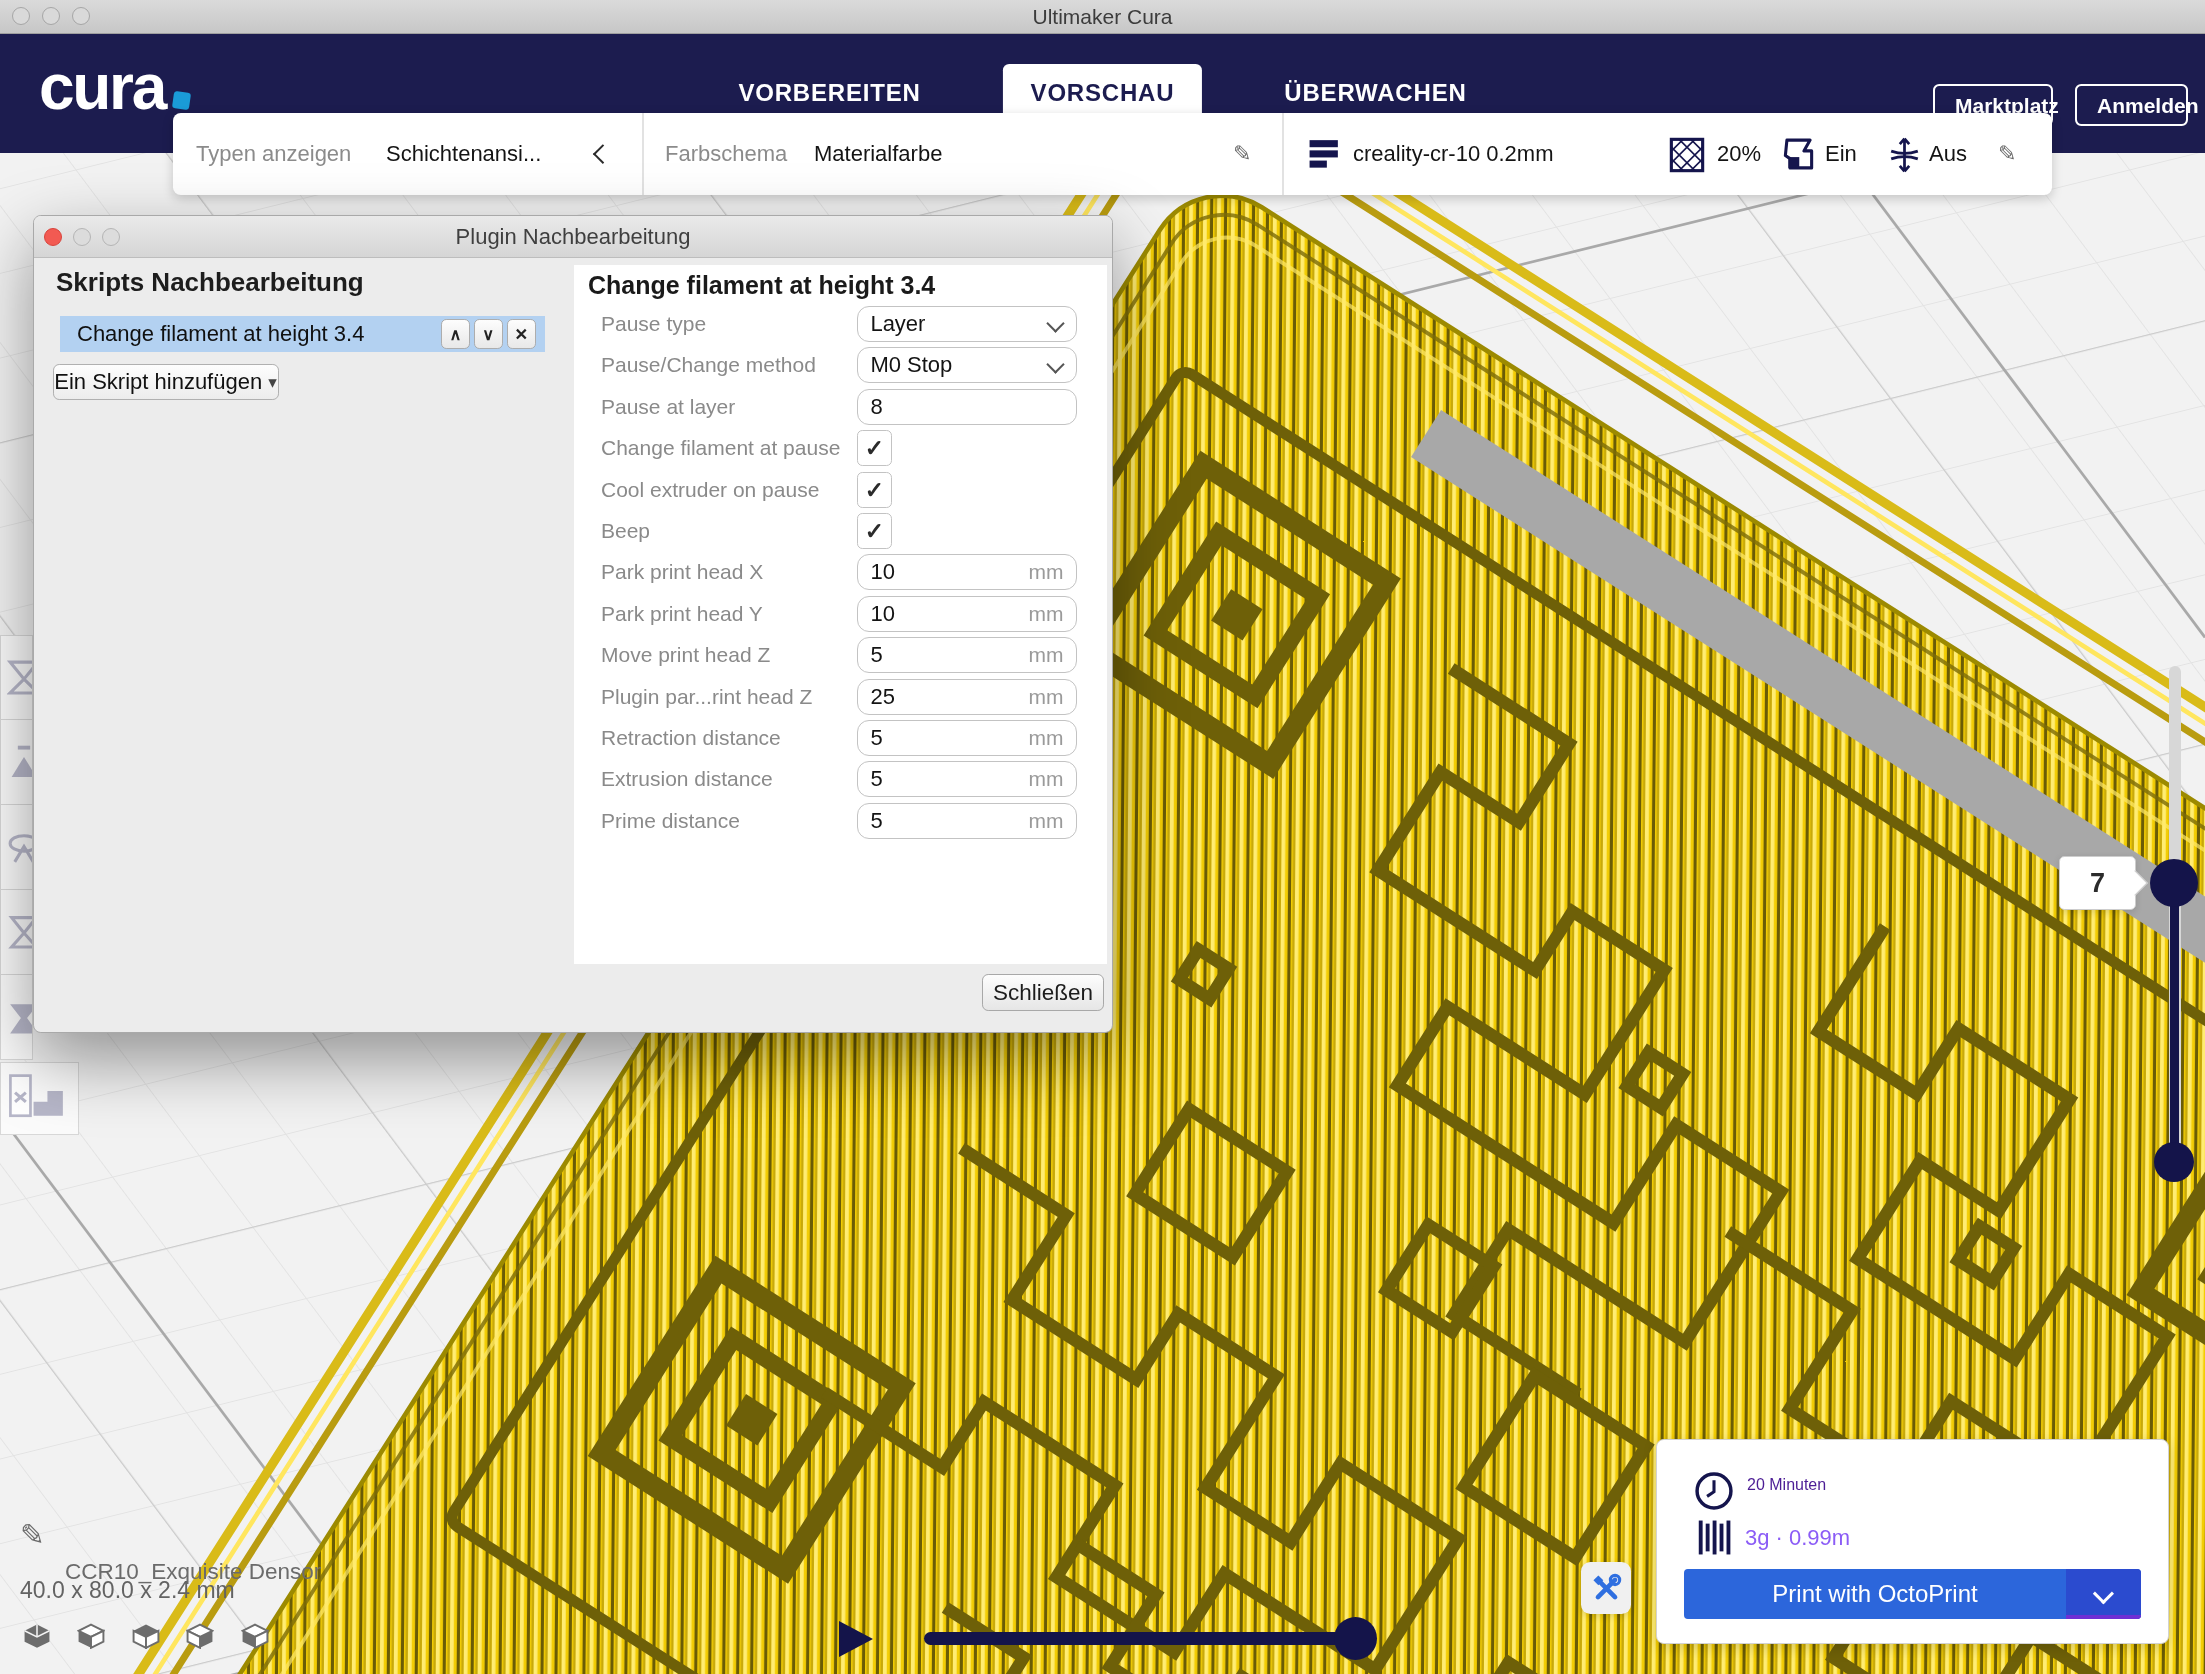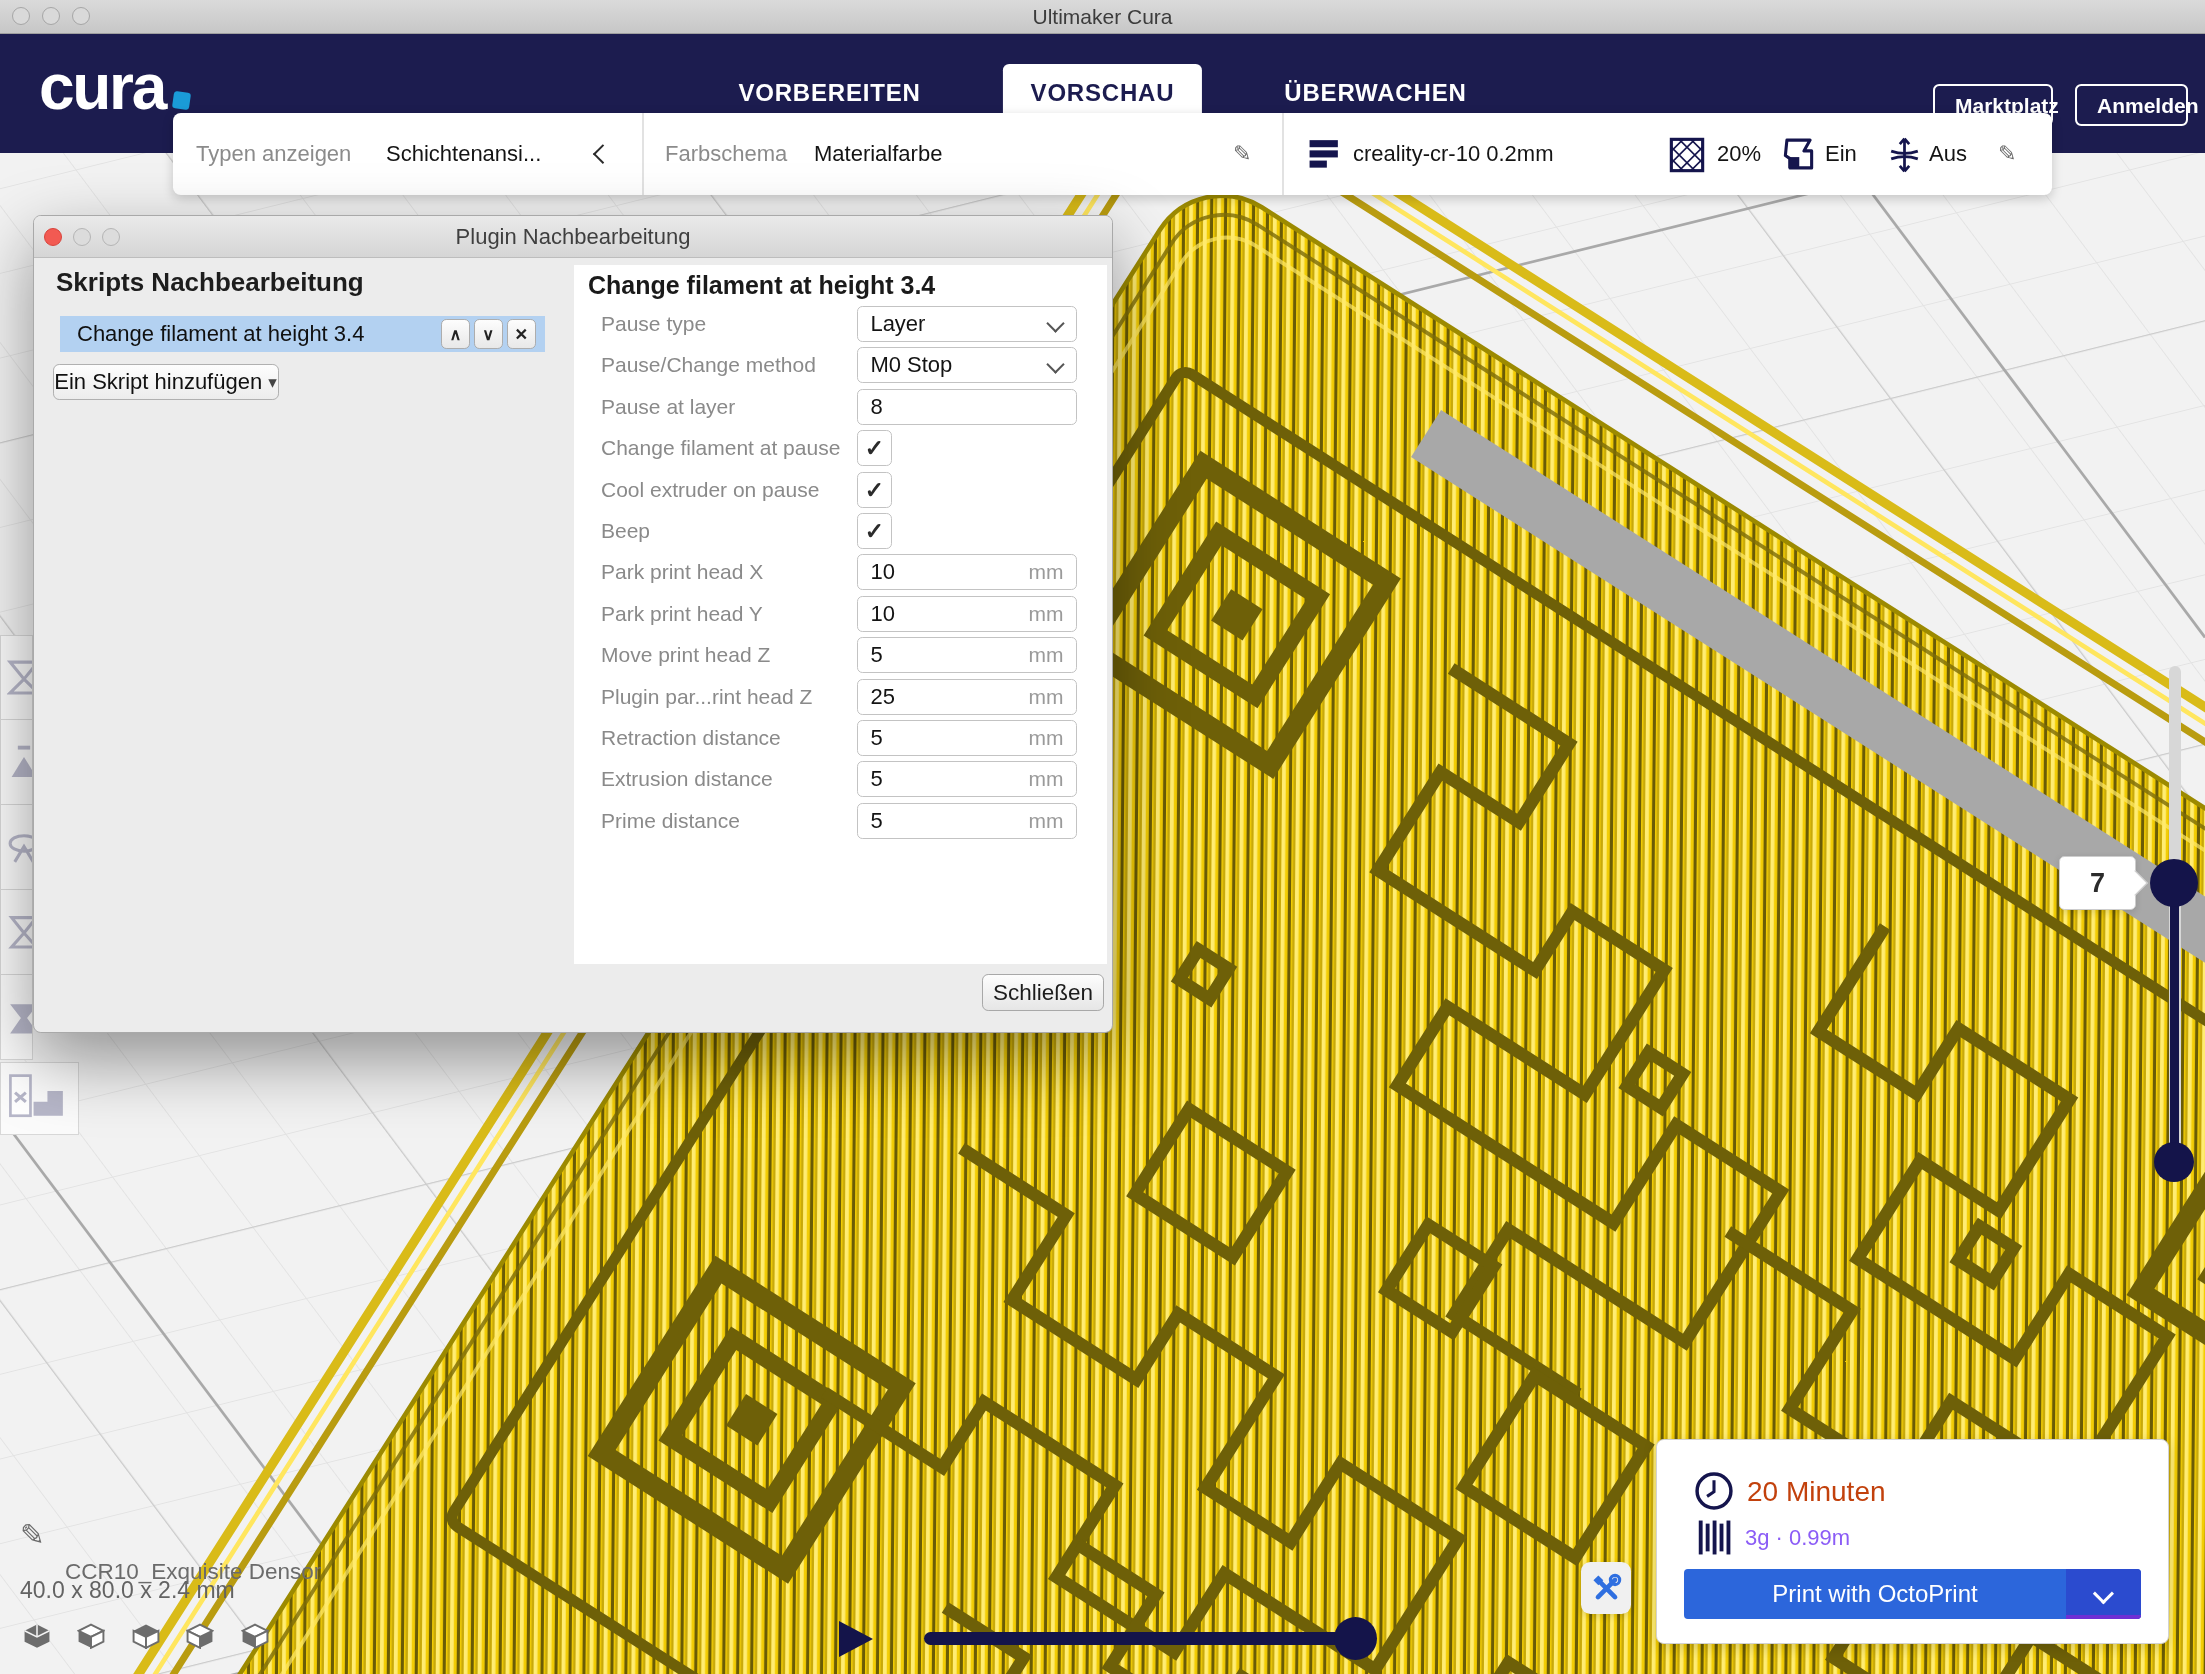--- a/index.html
+++ b/index.html
@@ -69,21 +69,21 @@
     display:flex;align-items:center;justify-content:center;gap:6.2px;box-sizing:border-box;}
   .addbtn .caret{font-size:17px;color:#444;}
   .spanel{position:absolute;left:540px;top:49px;width:533px;height:699px;background:#fff;}
   .spanel .ptitle{position:absolute;left:14px;top:6.2px;font-size:25px;font-weight:600;color:#1a1a1a;}
   .srows{position:absolute;left:0;top:41px;width:533px;}
   .srow{position:relative;height:36px;margin-bottom:5.4px;}
   .slabel{position:absolute;left:27px;top:0;height:36px;line-height:36px;font-size:21px;color:#8a8a8a;
     width:248px;overflow:hidden;white-space:nowrap;}
   .sctl{position:absolute;left:283px;top:0;height:36px;border:1.2px solid #c3c3c3;border-radius:5.4px;
     background:#fff;box-sizing:border-box;}
-  .sctl.wide{width:220px;}
+  .sctl.wide{width:220px;border-radius:12px;}
   .sctl.chkbox{width:35px;text-align:center;font-size:23px;font-weight:bold;color:#2b2b2b;line-height:34px;}
   .sctl .v{position:absolute;left:12.4px;top:0;height:34px;line-height:34px;font-size:22px;color:#141414;}
   .sctl .u{position:absolute;right:12.4px;top:0;height:34px;line-height:34px;font-size:21px;color:#9a9a9a;}
   .sctl .dchev{position:absolute;right:14px;top:10px;width:11px;height:11px;border-left:2.7px solid #555;
     border-bottom:2.7px solid #555;transform:rotate(-45deg);}
   .closebtn{position:absolute;left:948px;top:758px;width:122px;height:37px;border:1.2px solid #a8a8a8;
     border-radius:6.2px;background:linear-gradient(#fdfdfd,#e6e6e6);font-size:22.5px;color:#1c1c1c;
     display:flex;align-items:center;justify-content:center;box-sizing:border-box;}
   
   .modelinfo{position:absolute;left:20px;top:1518px;z-index:6;color:#6b6b6b;}
@@ -106,21 +106,21 @@
   .lrange{position:absolute;left:2170px;top:883px;width:8.5px;height:280px;background:#14144a;z-index:7;}
   .lhandle{position:absolute;border-radius:50%;background:#14144a;z-index:8;}
   .ltip{position:absolute;left:2059px;top:856px;width:75px;height:52px;background:#fff;
     border:1.2px solid #cdcdcd;border-radius:5.4px;z-index:8;box-shadow:0 2.3px 7.8px rgba(0,0,0,.12);
     font-size:27px;font-weight:bold;color:#2b2b2b;display:flex;align-items:center;justify-content:center;}
   .ltip::after{content:"";position:absolute;right:-9.3px;top:17px;width:17px;height:17px;background:#fff;
     border-right:1.2px solid #cdcdcd;border-top:1.2px solid #cdcdcd;transform:rotate(45deg);}
   
   .card{position:absolute;left:1656px;top:1439px;width:511px;height:203px;background:#fff;
     border:1.2px solid #d2d2d2;border-radius:7.8px;box-shadow:0 4.7px 14px rgba(0,0,0,.15);z-index:9;}
-  .card .time{position:absolute;left:90px;top:36px;font-size:28px;color:#c2410c;font-weight:500;}
+  .card .time{position:absolute;left:90px;top:36px;font-size:16px;color:#4c1d95;font-weight:500;}
   .card .mat{position:absolute;left:88px;top:85px;font-size:22px;color:#8b5cf6;}
   .octobtn{position:absolute;left:27px;top:129px;width:457px;height:50px;border-radius:3.9px;
     background:#2c66db;overflow:hidden;}
   .octobtn .olabel{position:absolute;left:0;top:0;width:382px;height:50px;line-height:50px;
     text-align:center;color:#fff;font-size:24px;font-weight:500;}
   .octoseg{position:absolute;left:382px;top:0;width:75px;height:50px;background:#2b4bcf;
     border-bottom:4.7px solid #6e2fd4;box-sizing:border-box;}
   .octoseg .ochev{position:absolute;left:29.5px;top:17px;width:12.4px;height:12.4px;border-left:3.1px solid #fff;
     border-bottom:3.1px solid #fff;transform:rotate(-45deg);}
 </style>

